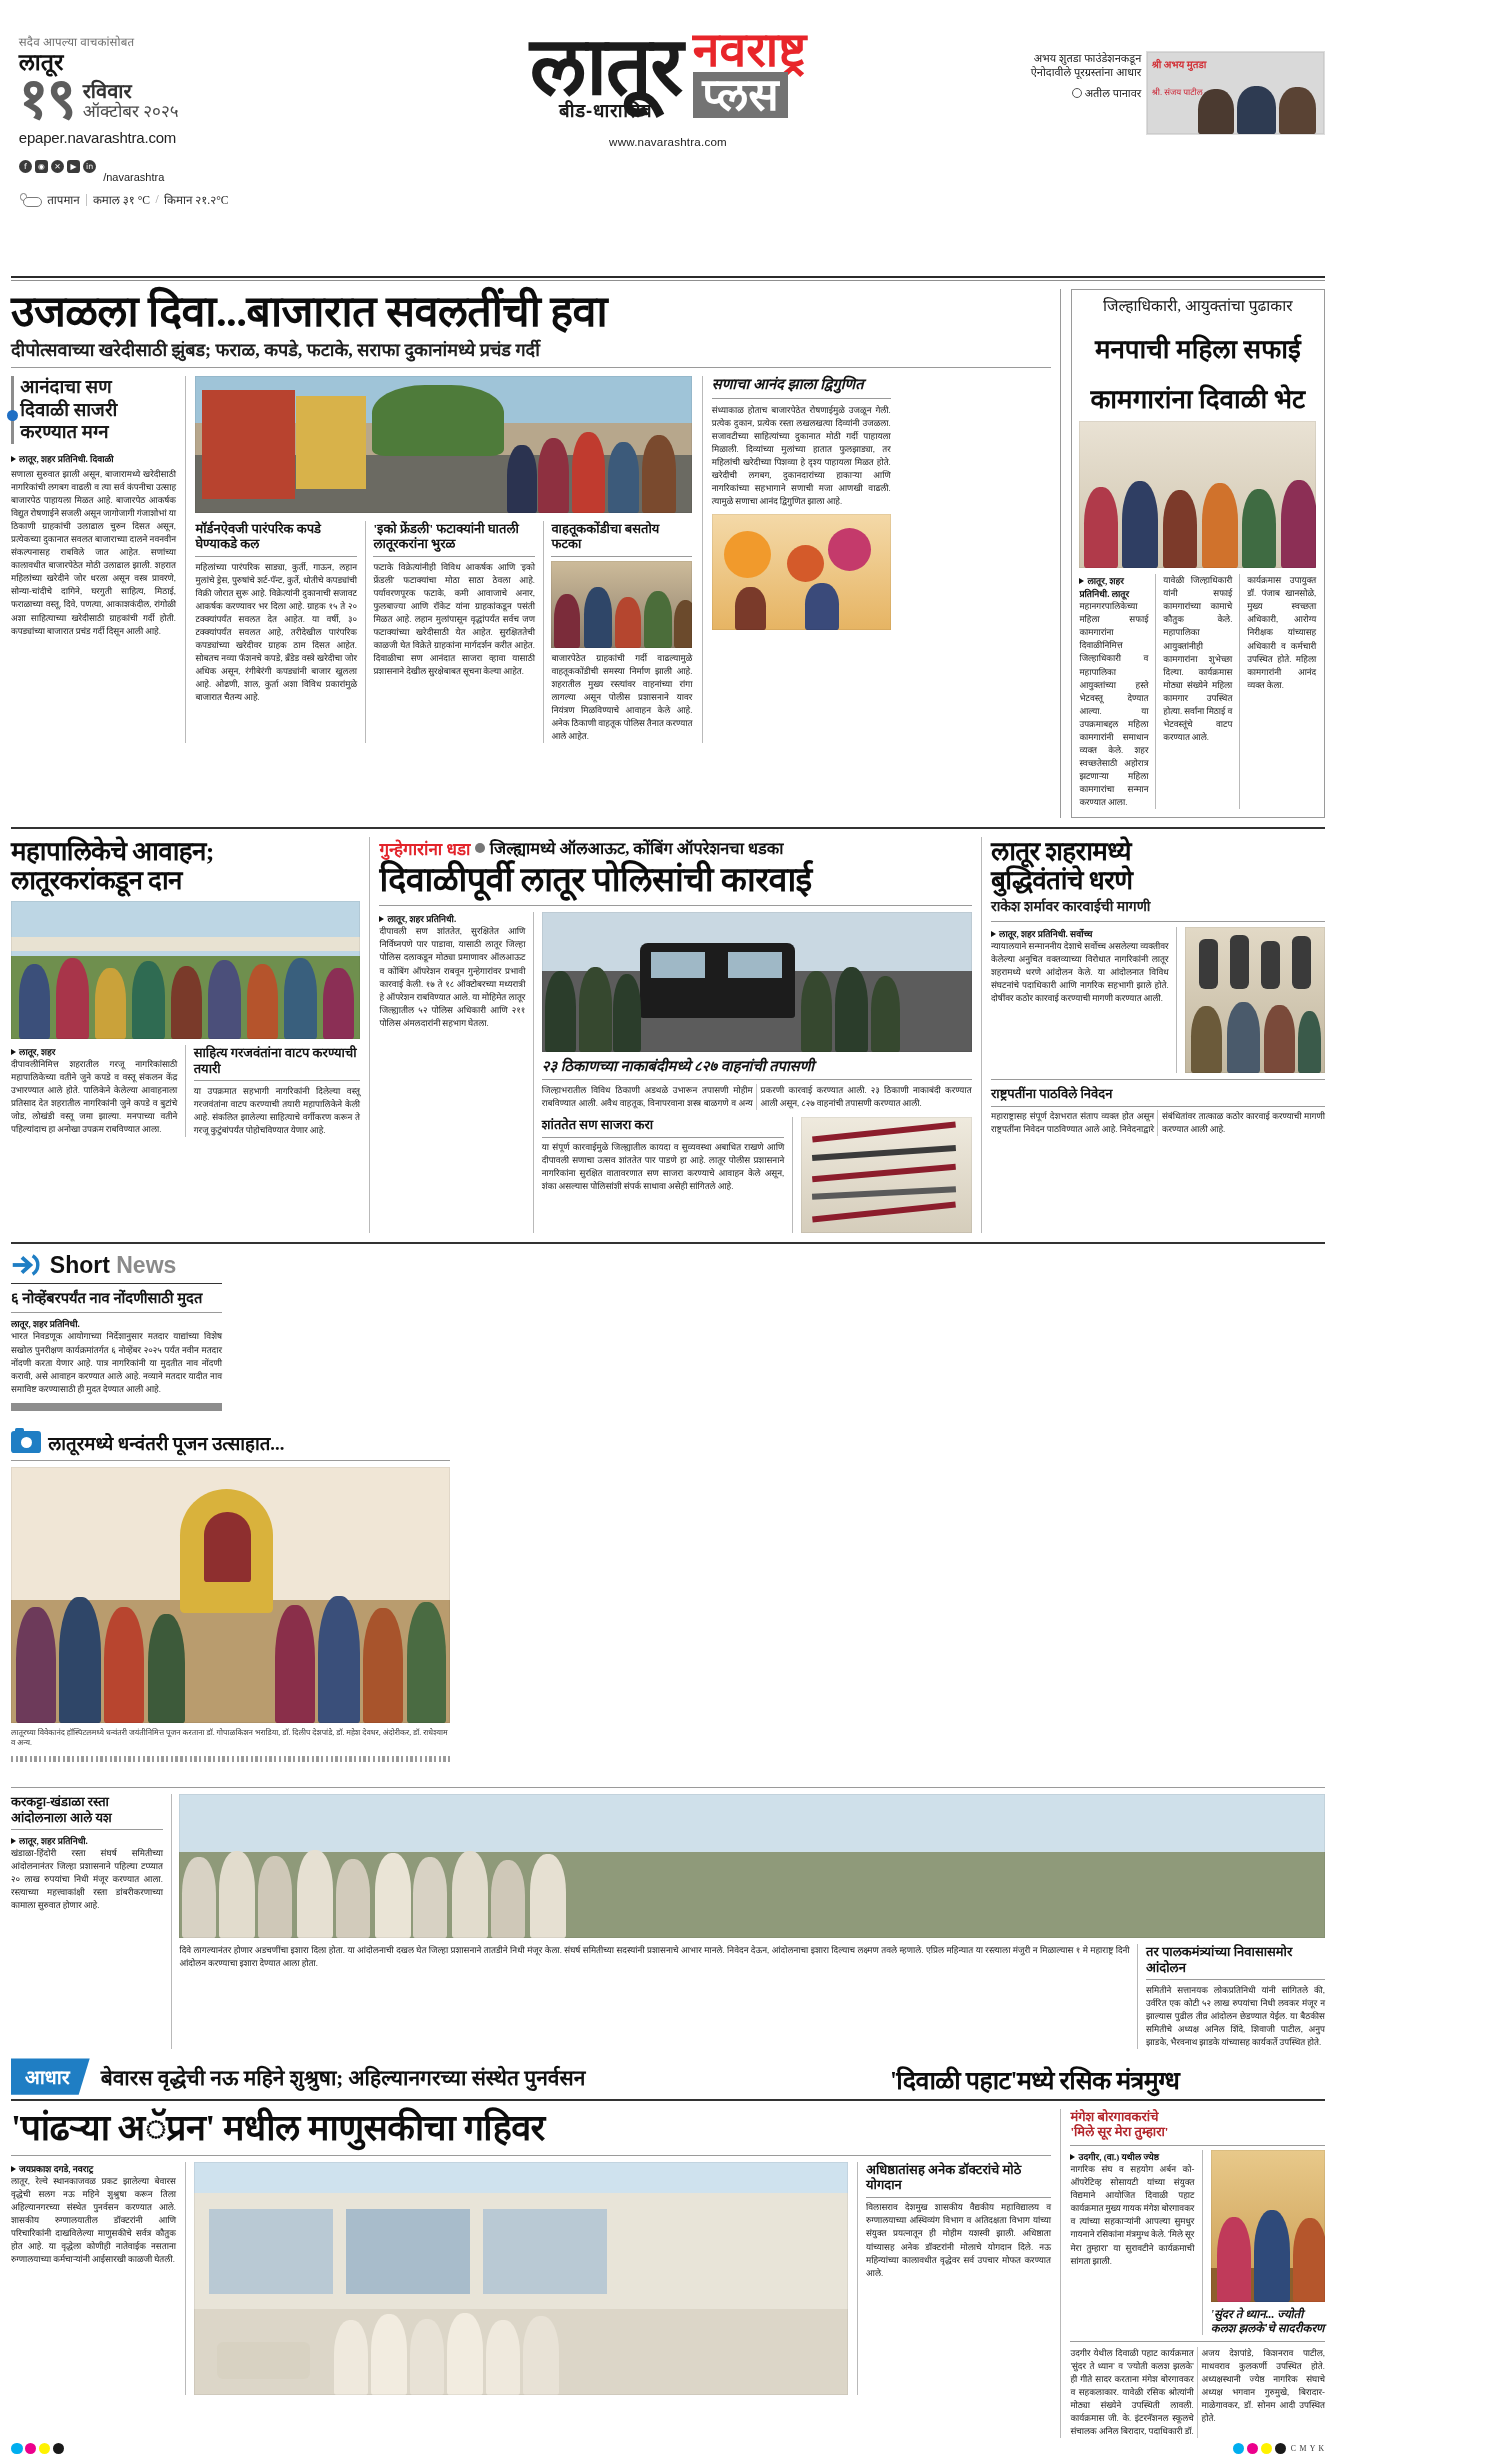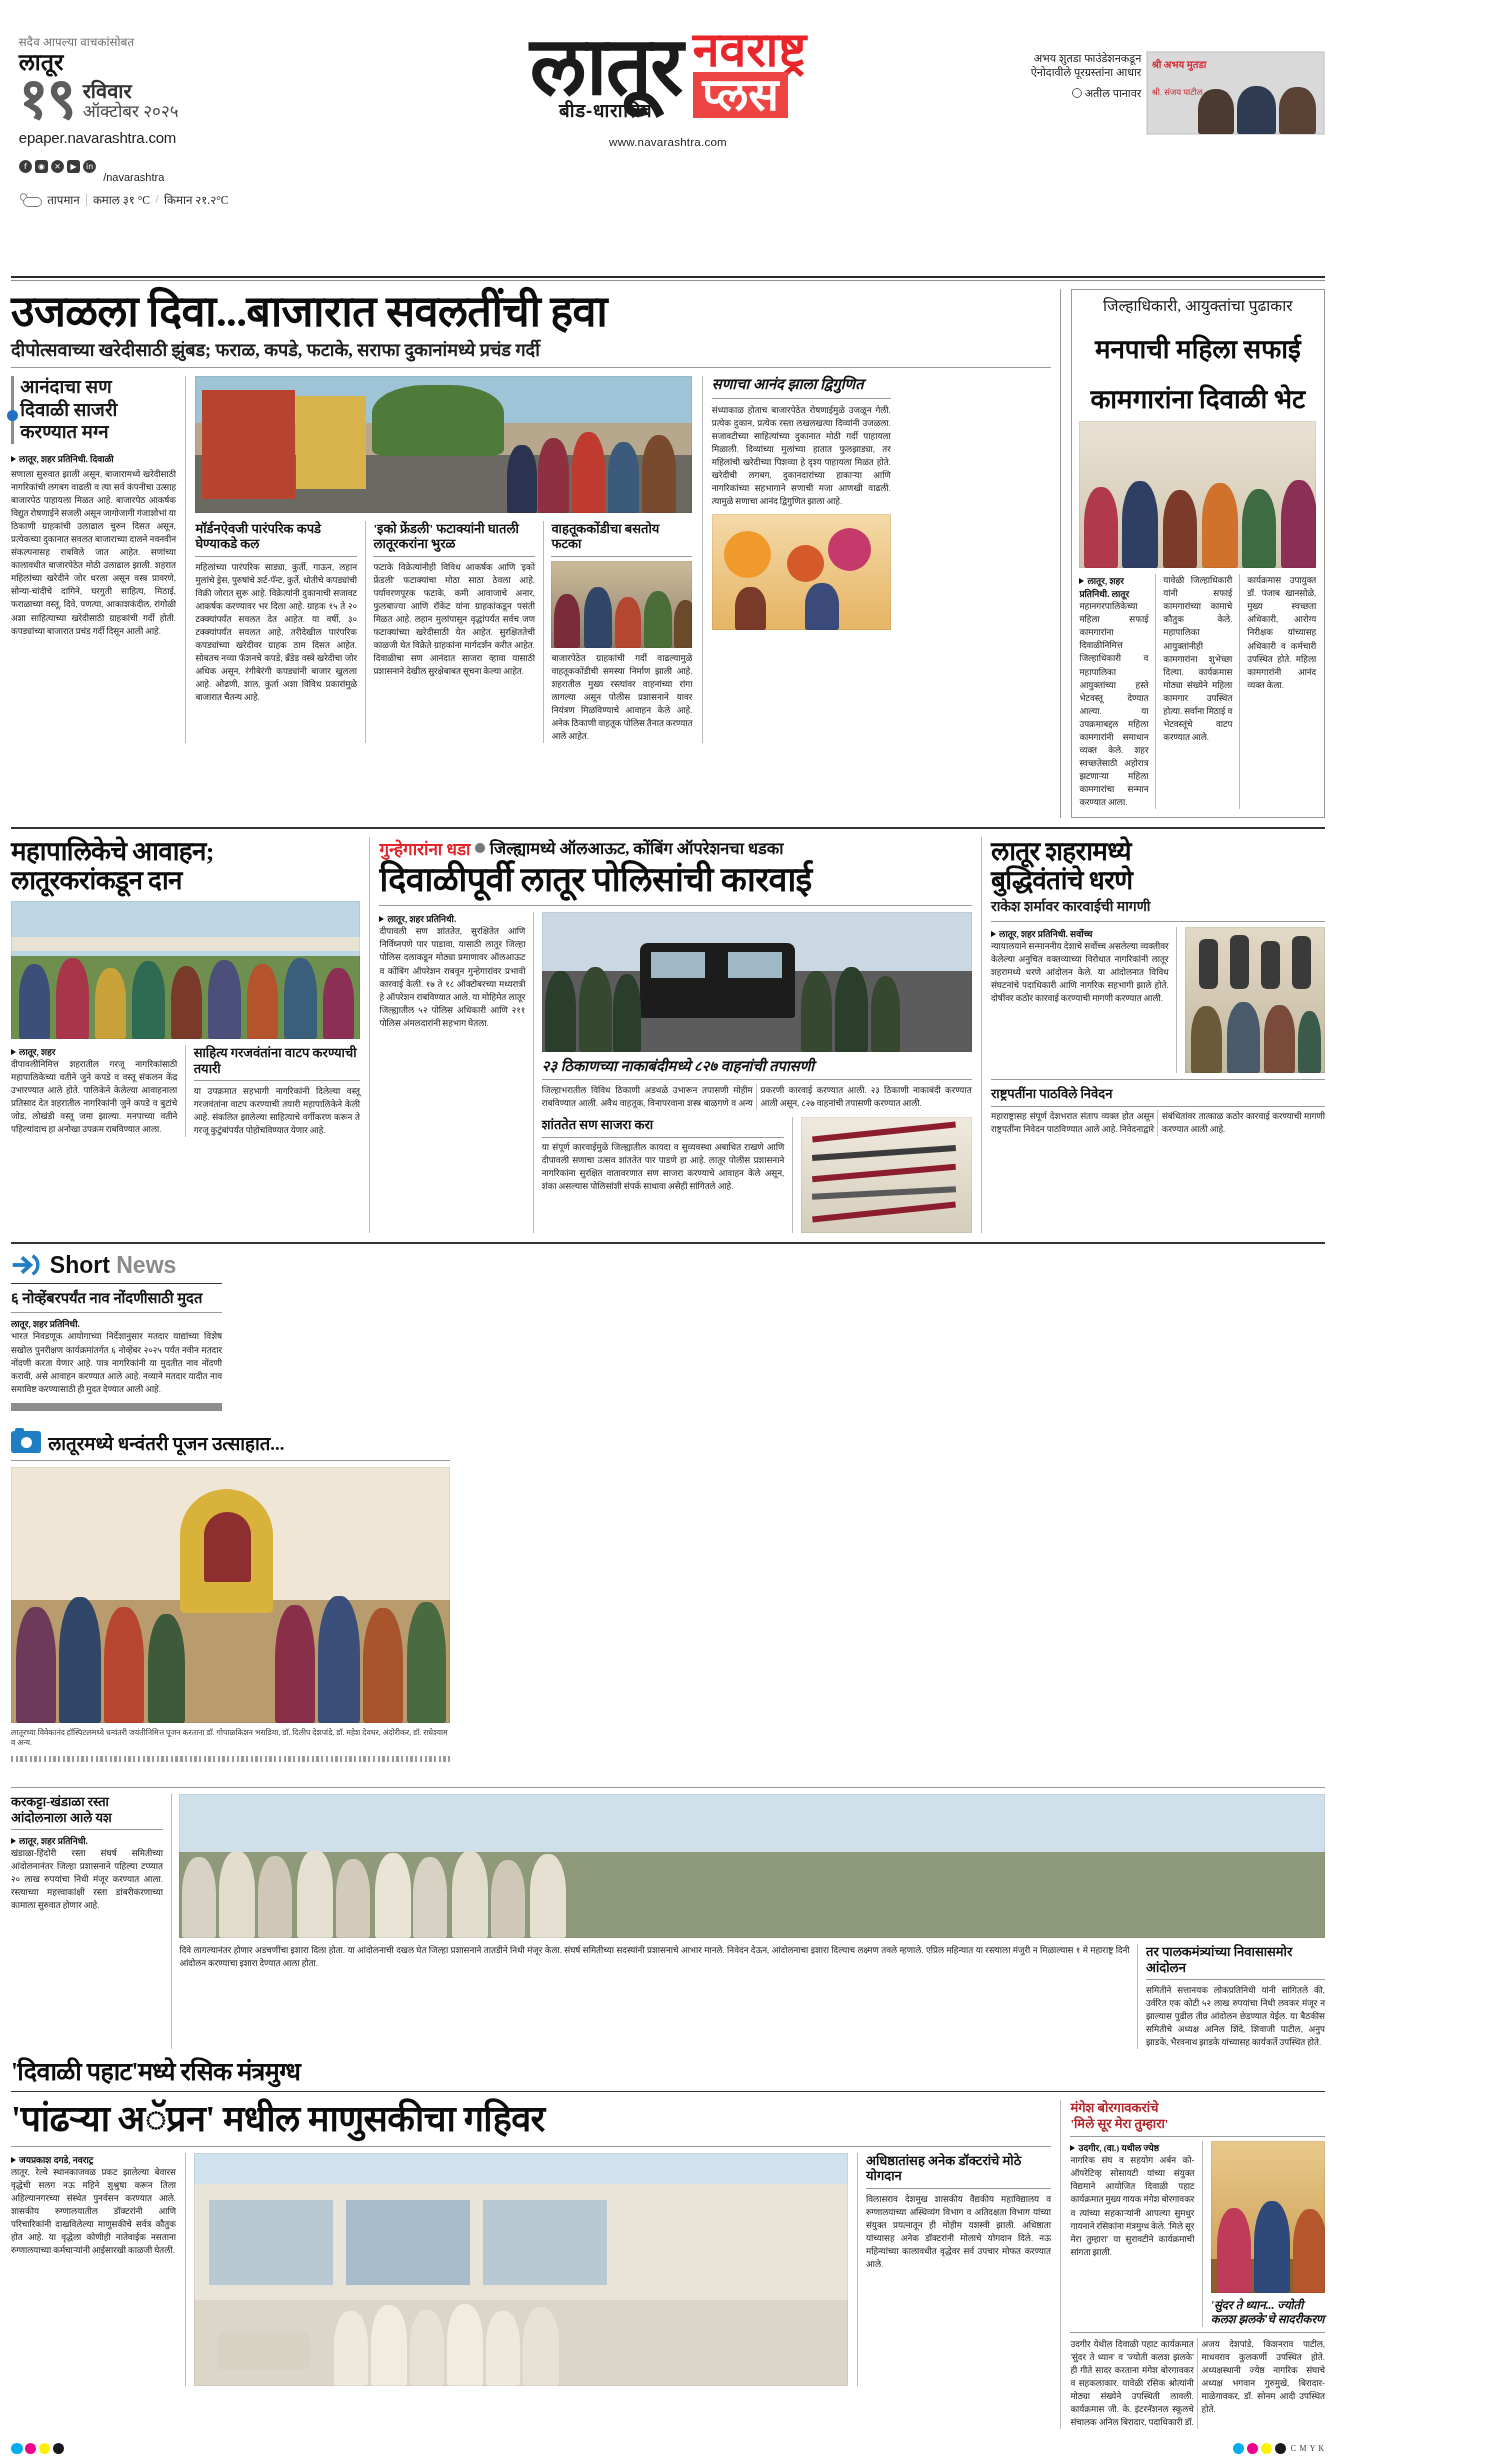--- a/index.html
+++ b/index.html
@@ -54,21 +54,21 @@
 
   .mh-center{flex:1;display:flex;flex-direction:column;align-items:center;padding-top:17px;}
   .logo-row{display:flex;align-items:flex-start;gap:11px;}
   .logo-latur{font-size:81px;font-weight:bold;color:#1b1b1b;line-height:.95;letter-spacing:-1.6px;
     font-family:"Liberation Sans","DejaVu Sans",sans-serif;}
   .logo-sub{font-size:18.6px;font-weight:bold;color:#1b1b1b;text-align:center;margin-top:-7.8px;letter-spacing:0.8px;
     font-family:"Liberation Sans","DejaVu Sans",sans-serif;}
   .logo-nava{display:flex;flex-direction:column;align-items:flex-start;}
   .logo-nava .n1{font-size:48px;font-weight:bold;color:#e8252a;line-height:.92;
     font-family:"Liberation Sans","DejaVu Sans",sans-serif;}
-  .logo-plus{background:#ef4444;color:#fff;font-size:45px;font-weight:bold;padding:0 9.3px;line-height:1.02;
+  .logo-plus{background:#737373;color:#fff;font-size:45px;font-weight:bold;padding:0 9.3px;line-height:1.02;
     font-family:"Liberation Sans","DejaVu Sans",sans-serif;}
   .mh-www{font-size:11.6px;color:#222;margin-top:12.4px;letter-spacing:0.2px;
     font-family:"Liberation Sans","DejaVu Sans",sans-serif;}
 
   .mh-right{width:334px;display:flex;align-items:flex-start;gap:4.7px;padding-top:40px;justify-content:flex-end;}
   .mh-adtxt{font-size:11px;line-height:1.3;color:#222;text-align:right;width:116px;}
   .mh-adimg{width:179px;height:84px;border:0.8px solid #ddd;position:relative;overflow:hidden;
     background:linear-gradient(#fdecef,#fbd9de);}
 
   
@@ -546,20 +546,24 @@
               <div class="hr-thin" style="margin:3.9px 0;"></div>
               <div class="body-txt">समितीने सत्तानयक लोकप्रतिनिधी यांनी सांगितले की, उर्वरित एक कोटी ५२ लाख रुपयांचा निधी लवकर मंजूर न झाल्यास पुढील तीव्र आंदोलन छेडण्यात येईल. या बैठकीस समितीचे अध्यक्ष अनिल शिंदे, शिवाजी पाटील, अनुप झाडके, भैरवनाथ झाडके यांच्यासह कार्यकर्ते उपस्थित होते.</div>
             </div>
           </div>
         </div>
       </div>
     </div>
   </div>
 
   <div class="row" style="gap:9.3px;align-items:flex-end;margin-top:9.3px;">
+    <div style="flex:1;display:flex;align-items:center;">
+      <span class="tag-blue">आधार</span>
+      <span style="font-size:21px;font-weight:bold;margin-left:11px;">बेवारस वृद्धेची नऊ महिने शुश्रुषा; अहिल्यानगरच्या संस्थेत पुनर्वसन</span>
+    </div>
     <div style="width:435px;">
       <div class="h-main" style="font-size:25px;line-height:1.1;">'दिवाळी पहाट'मध्ये रसिक मंत्रमुग्ध</div>
     </div>
   </div>
   <div class="hr-med" style="margin:4.7px 0 7.8px;"></div>
 
   <div class="row" style="gap:9.3px;">
 
     <div style="width:1040px;">
       <div class="h-main" style="font-size:36px;line-height:1.1;">'पांढऱ्या अॅप्रन' मधील माणुसकीचा गहिवर</div>

